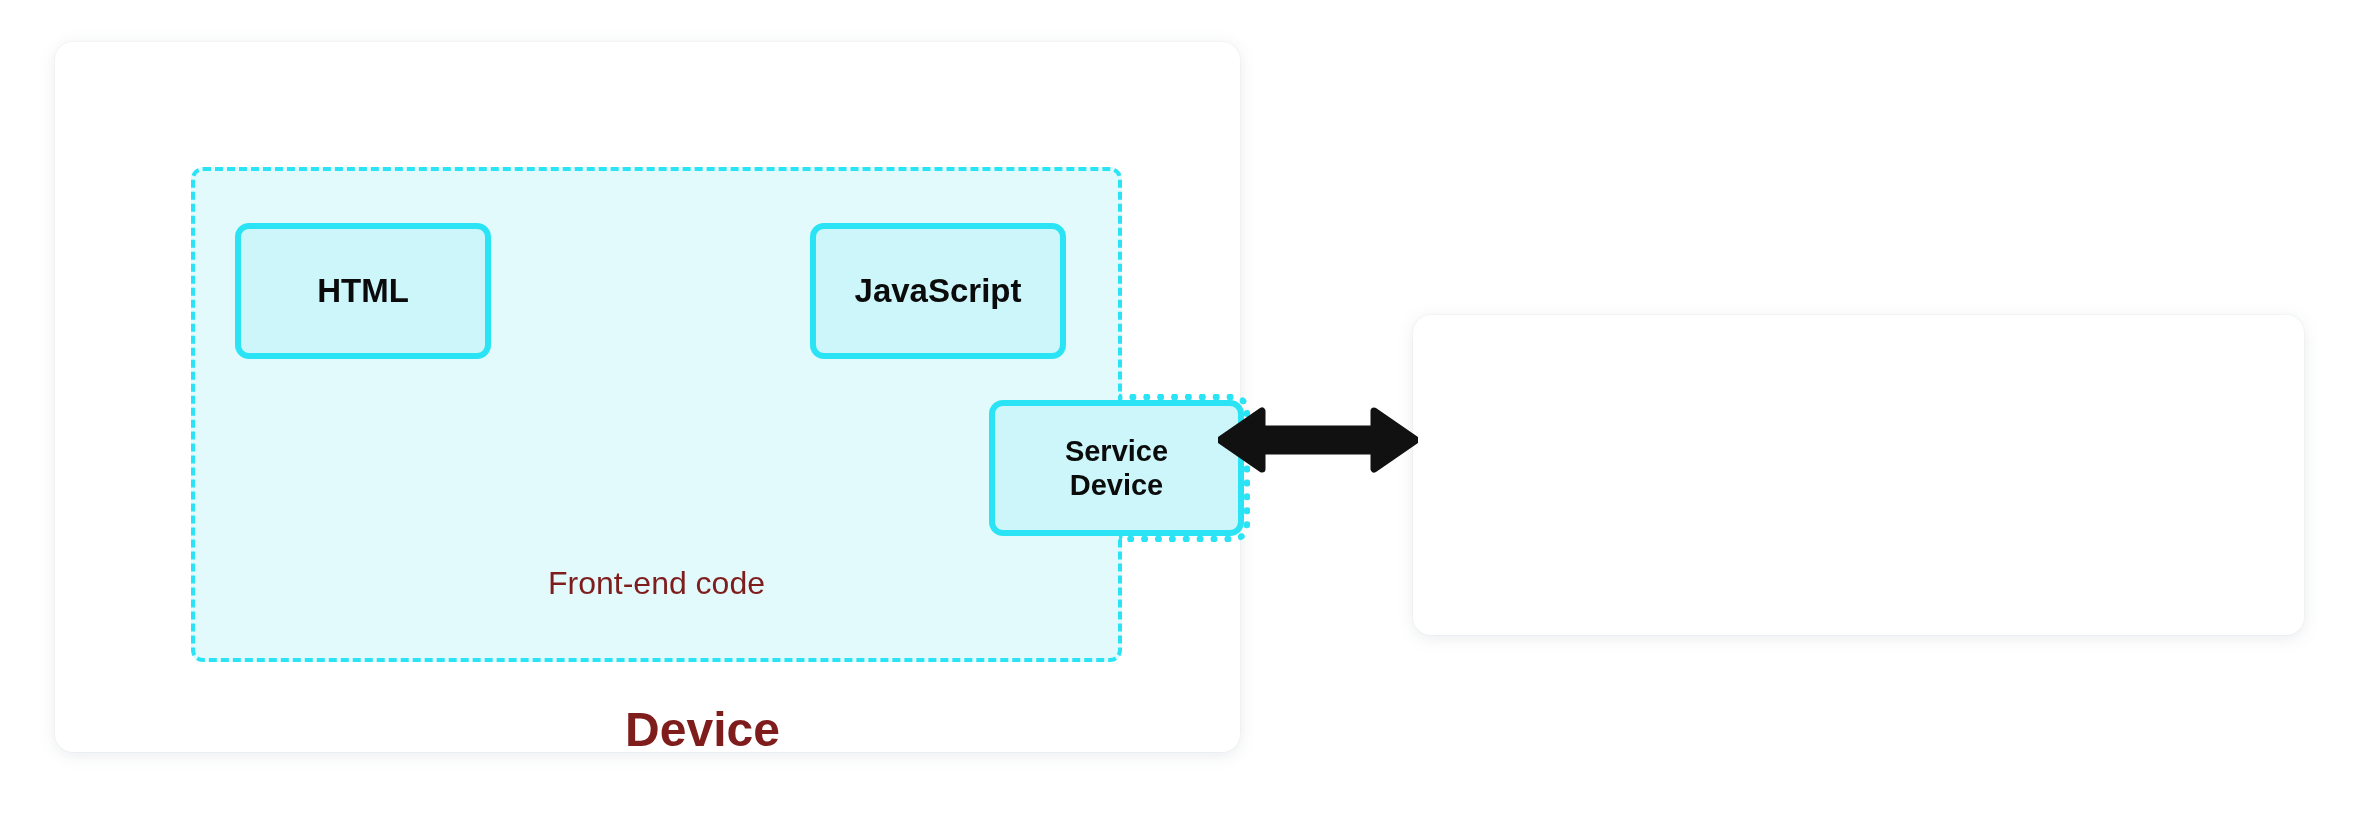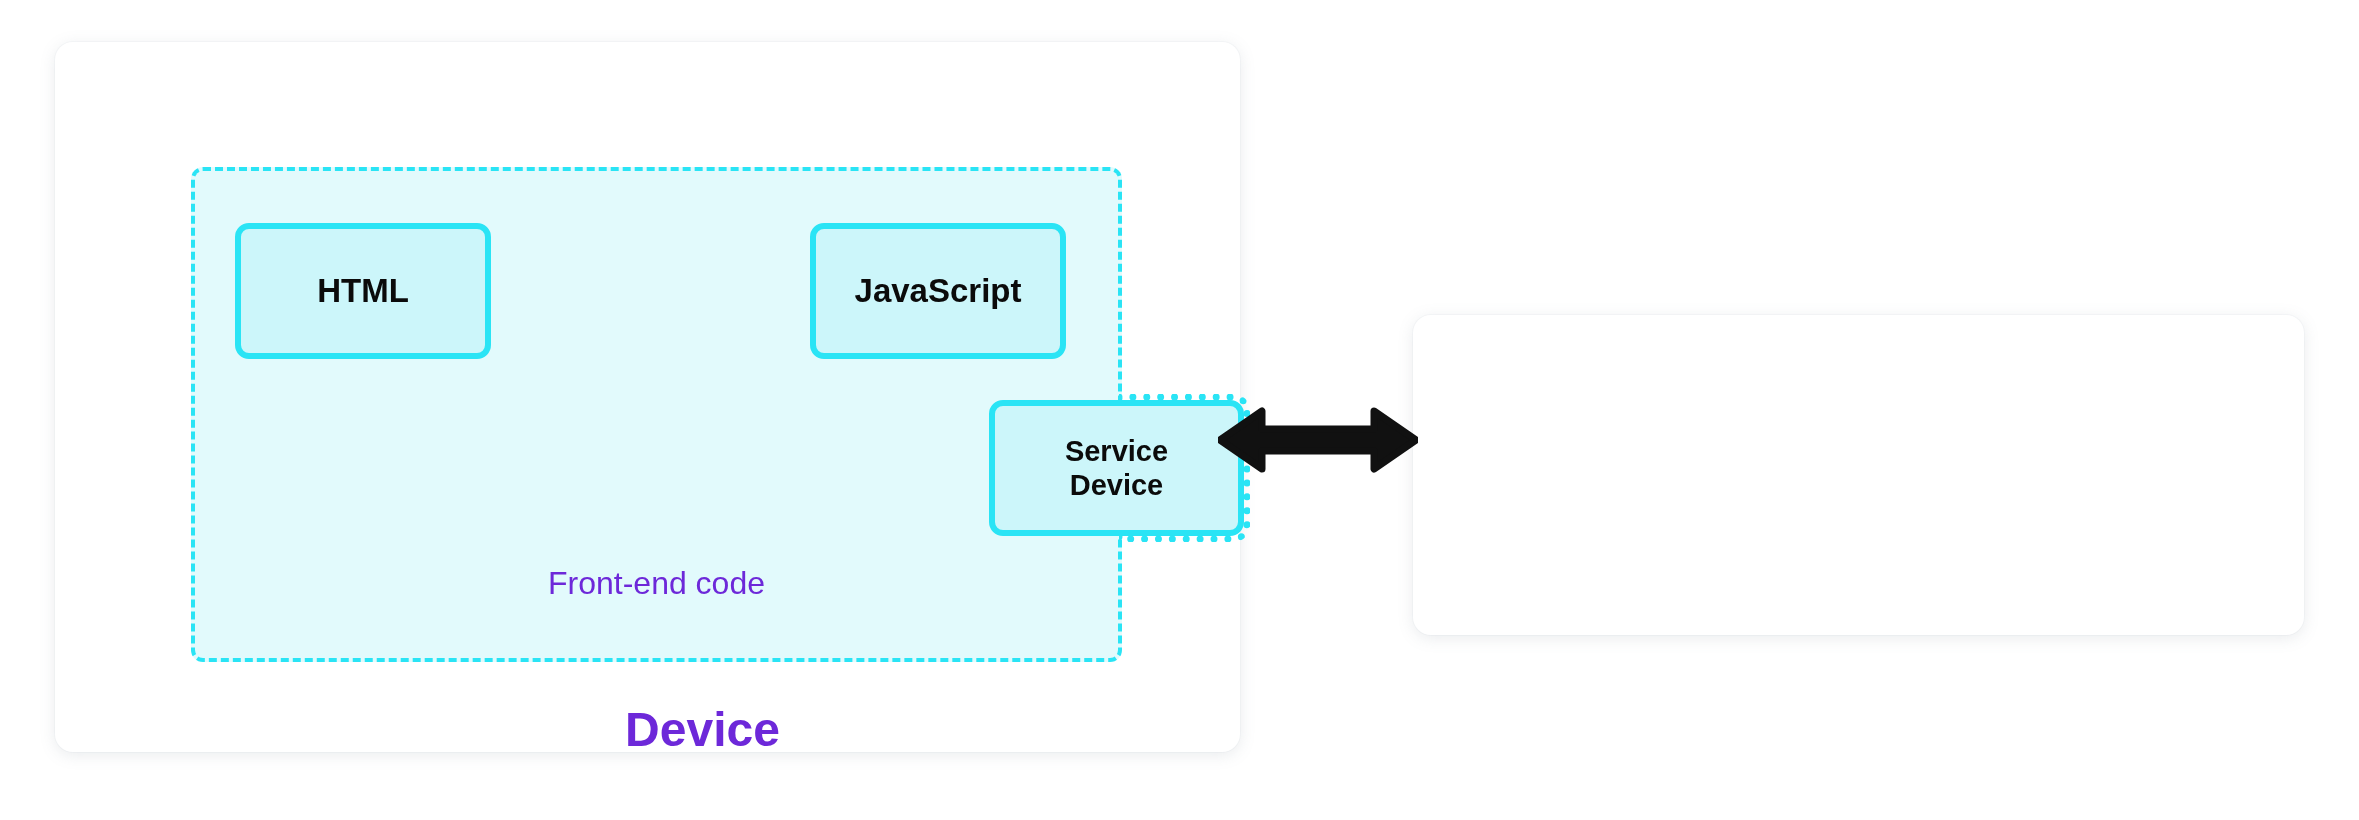--- a/index.html
+++ b/index.html
@@ -71,21 +71,21 @@
     border-bottom: 7px dotted #2ae4f5;
     border-top-right-radius: 16px;
     border-bottom-right-radius: 16px;
     z-index: 5;
     pointer-events: none;
   }
 
   
   .caption {
     position: absolute;
-    color: #6d28d9;
+    color: #7f1d1d;
     text-align: center;
     white-space: nowrap;
   }
   #frontend-caption {
     left: 136px; top: 523px; width: 931px;
     font-size: 32px; font-weight: normal;
   }
   #device-caption {
     left: 55px; top: 660px; width: 1185px;
     font-size: 48px; font-weight: bold;

